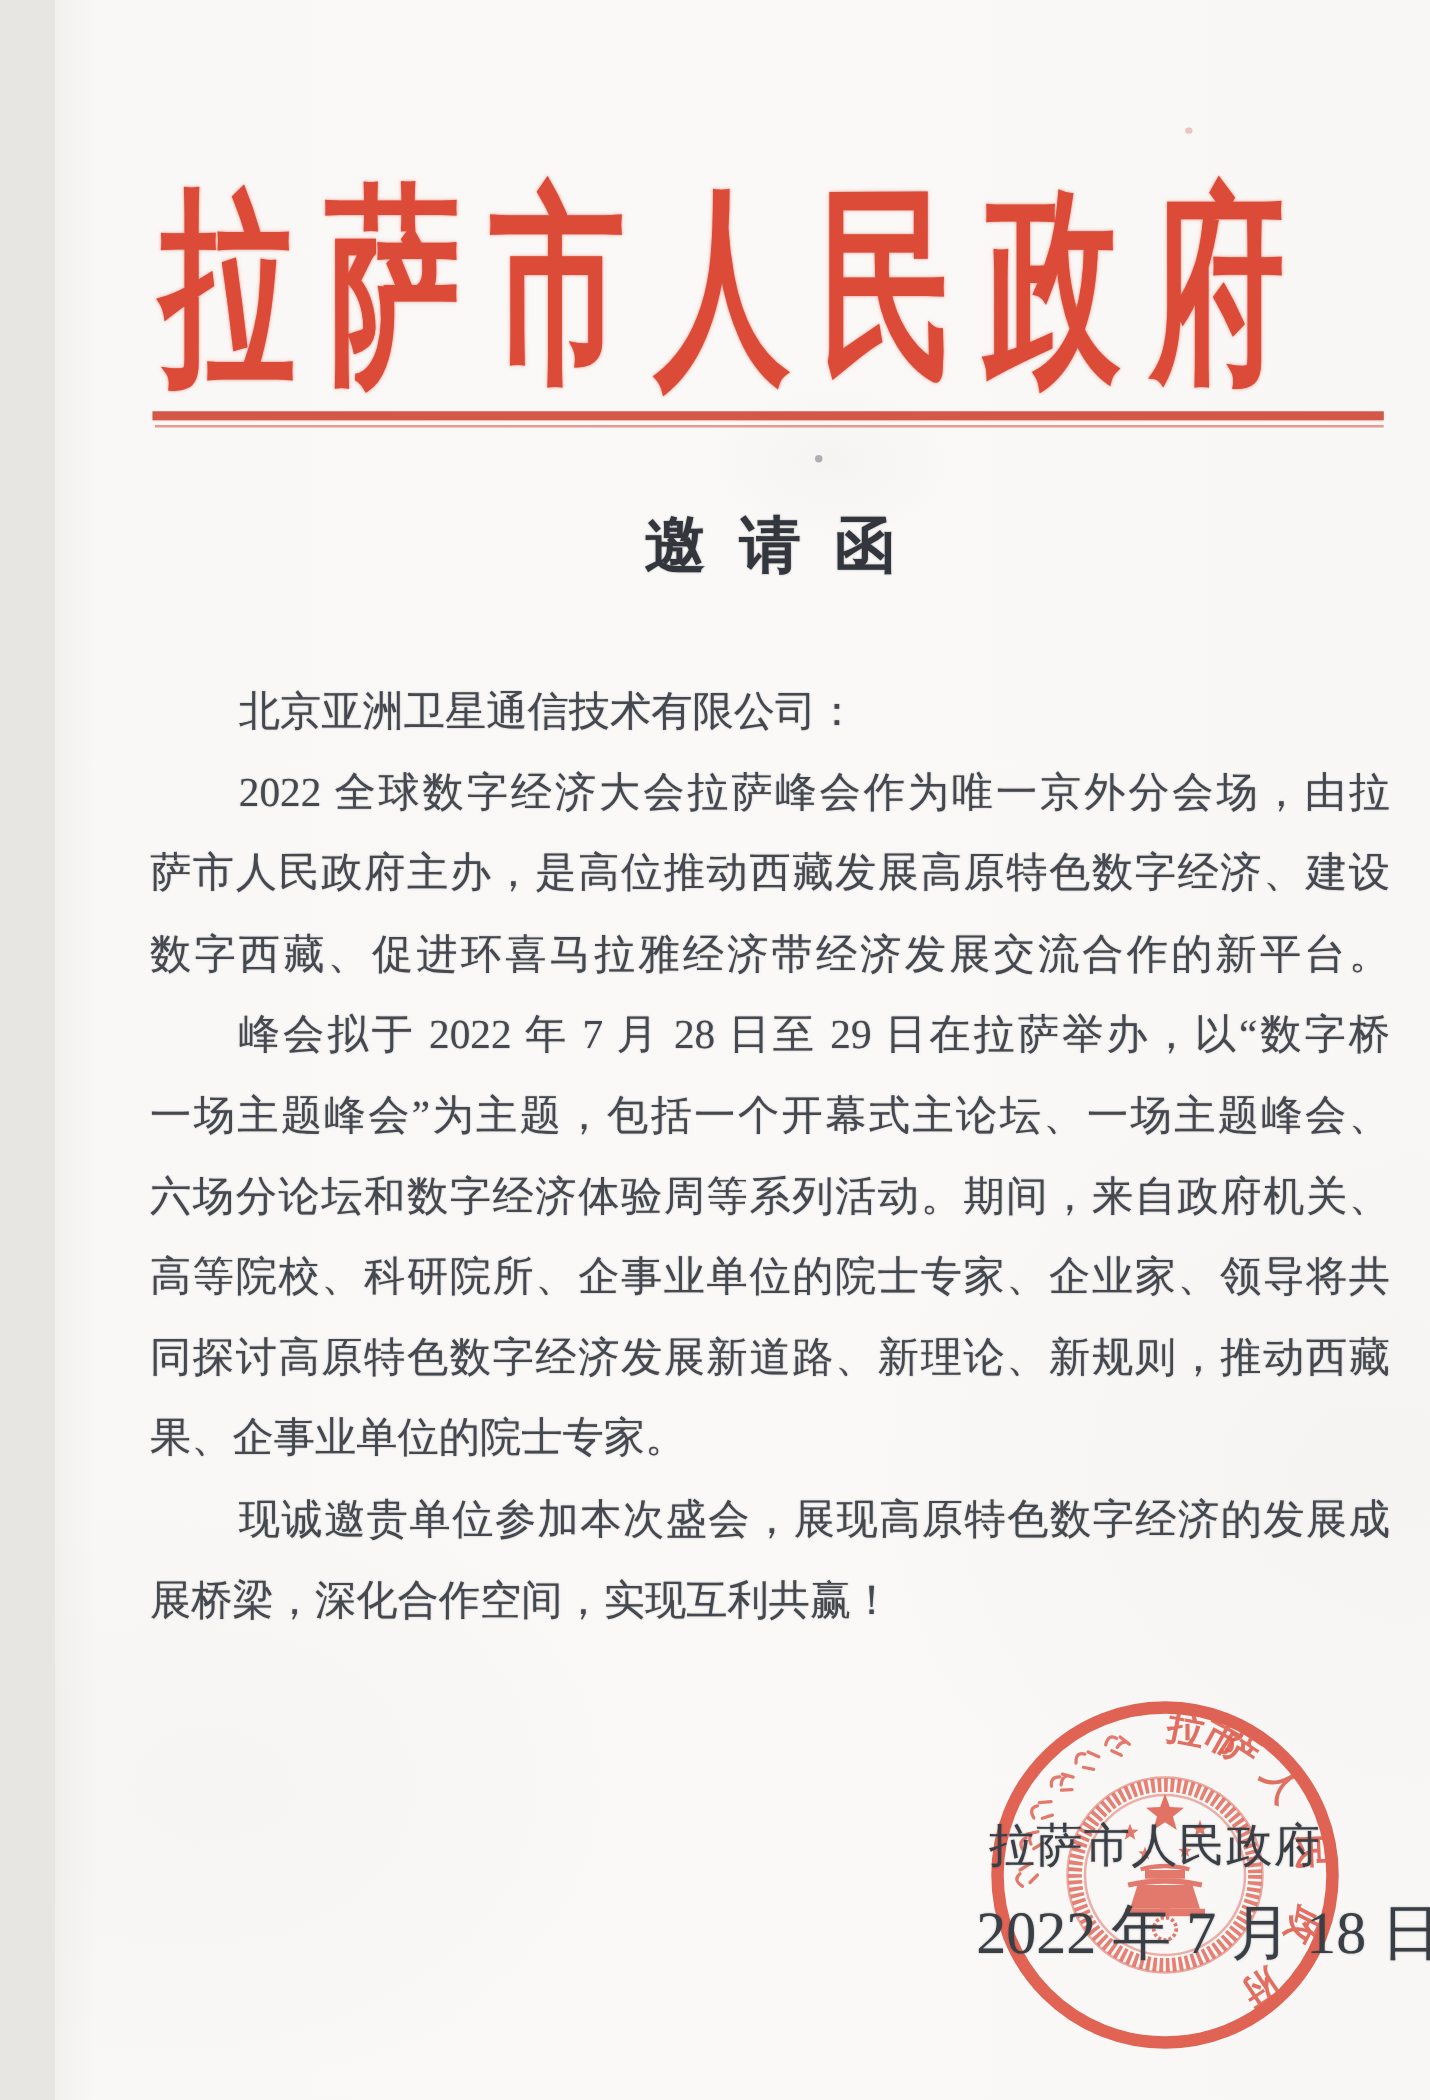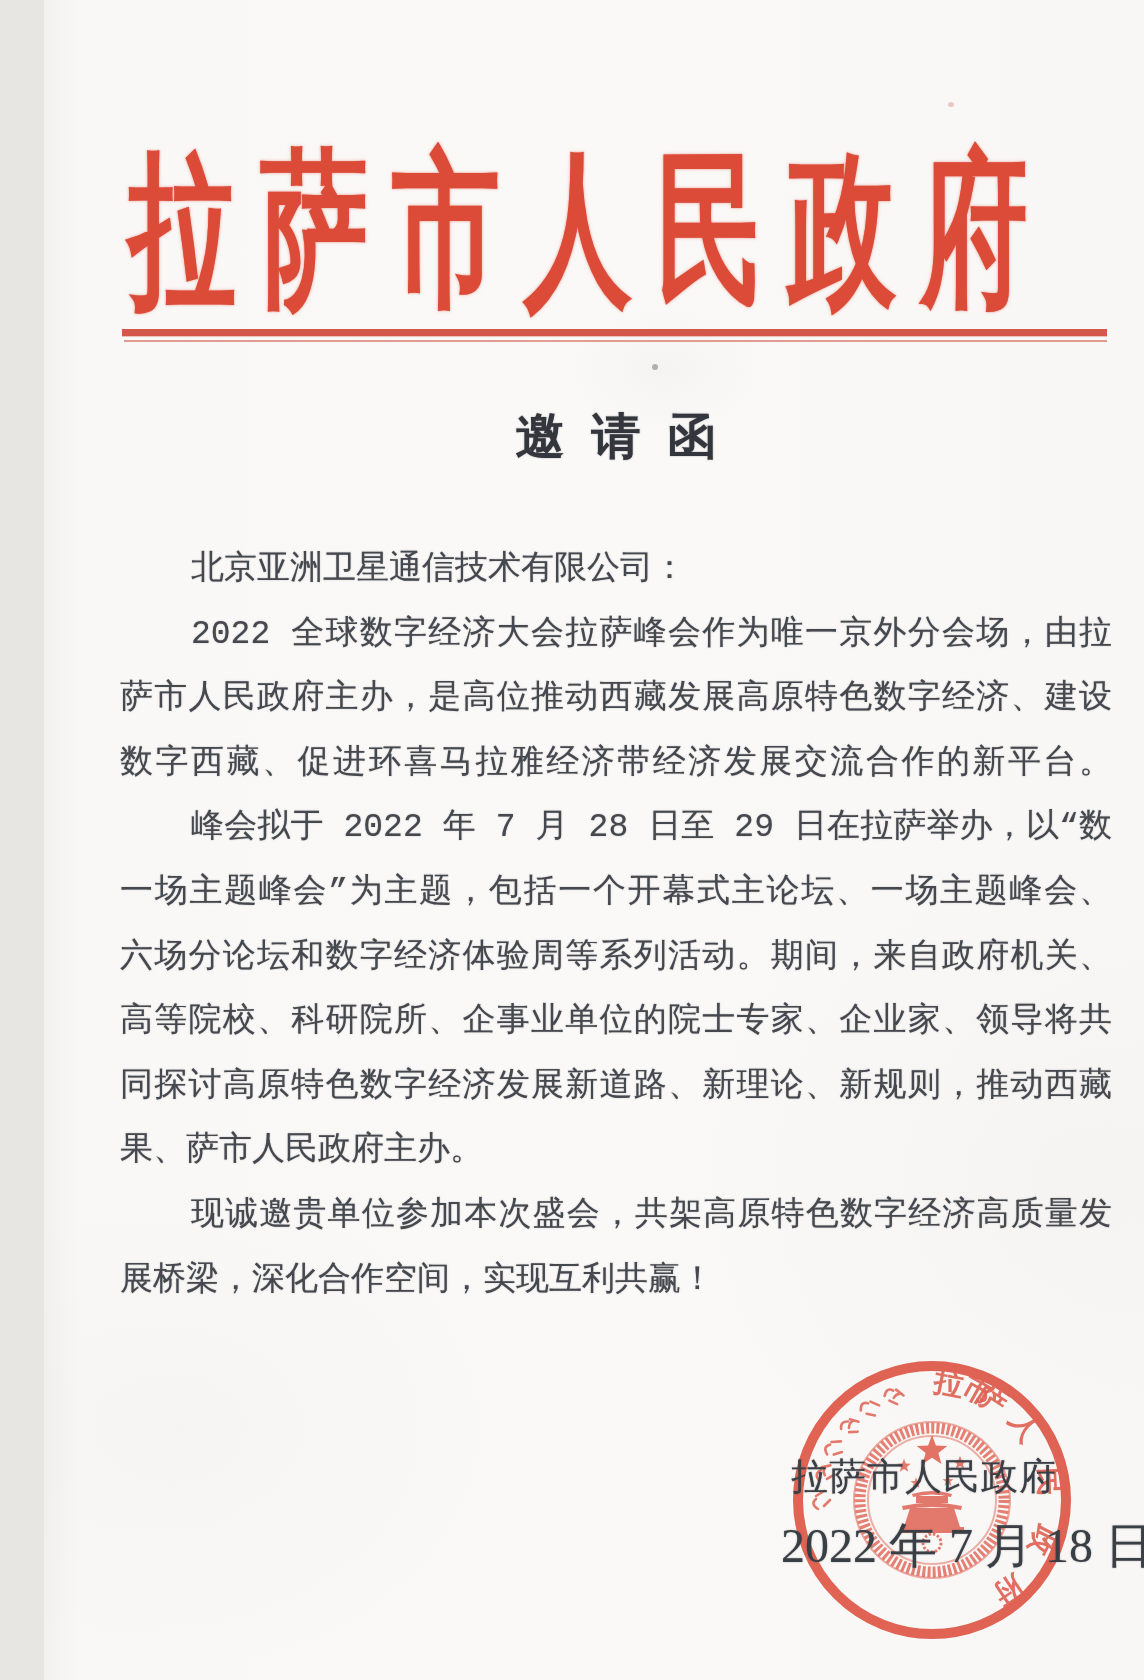--- a/index.html
+++ b/index.html
@@ -28,21 +28,21 @@
   .doc-title{
     position:absolute;top:404px;left:0;width:100%;text-align:center;
     font-size:49px;font-weight:bold;letter-spacing:27px;text-indent:27px;
     color:#33363c;text-shadow:0 0 1.5px rgba(50,53,60,.55);
   }
   .body-text{
     position:absolute;top:538px;left:76px;width:992px;
     font-size:33px;color:var(--ink,#45484e);
     text-shadow:0 0 1.3px rgba(66,70,76,.5);
   }
-  .bline{height:64.6px;line-height:64.6px;text-align:justify;text-justify:inter-character;overflow:hidden;font-family:Liberation Mono, monospace;}
+  .bline{height:64.6px;line-height:64.6px;text-align:justify;text-justify:inter-character;overflow:hidden;}
   .bline.just{text-align-last:justify;}
   .bline.ind{text-indent:71px;}
   .sig{
     position:absolute;top:1452px;left:747px;z-index:3;white-space:nowrap;
     font-size:37px;letter-spacing:1px;color:var(--signature_ink,#3a3e45);
     text-shadow:0 0 1.5px rgba(58,62,69,.5);
   }
   .date{
     position:absolute;top:1514px;left:737px;z-index:3;white-space:nowrap;
     font-size:48px;color:var(--signature_ink,#3a3e45);
@@ -69,22 +69,22 @@
   <div class="body-text" id="body-text">
       <div class="bline ind">北京亚洲卫星通信技术有限公司：</div>
       <div class="bline ind just">2022 全球数字经济大会拉萨峰会作为唯一京外分会场，由拉</div>
       <div class="bline just">萨市人民政府主办，是高位推动西藏发展高原特色数字经济、建设</div>
       <div class="bline just">数字西藏、促进环喜马拉雅经济带经济发展交流合作的新平台。</div>
       <div class="bline ind just">峰会拟于 2022 年 7 月 28 日至 29 日在拉萨举办，以“数字桥</div>
       <div class="bline just">一场主题峰会”为主题，包括一个开幕式主论坛、一场主题峰会、</div>
       <div class="bline just">六场分论坛和数字经济体验周等系列活动。期间，来自政府机关、</div>
       <div class="bline just">高等院校、科研院所、企事业单位的院士专家、企业家、领导将共</div>
       <div class="bline just">同探讨高原特色数字经济发展新道路、新理论、新规则，推动西藏</div>
-      <div class="bline">果、萨市人民政府主办。</div>
-      <div class="bline ind just">现诚邀贵单位参加本次盛会，共架高原特色数字经济高质量发</div>
+      <div class="bline">果、企事业单位的院士专家。</div>
+      <div class="bline ind just">现诚邀贵单位参加本次盛会，展现高原特色数字经济的发展成</div>
       <div class="bline">展桥梁，深化合作空间，实现互利共赢！</div>
     </div>
 
   <svg class="seal" viewBox="0 0 300 300" aria-hidden="true">
     <defs>
       <path id="arcTop" d="M 42,150 A 108,108 0 0 1 258,150" fill="none"></path>
       <path id="arcSide" d="M 150,42 A 108,108 0 0 1 150,258" fill="none"></path>
     </defs>
 
     <circle cx="150" cy="150" r="134" fill="none" stroke="#dc4b3a" stroke-width="10"></circle>

